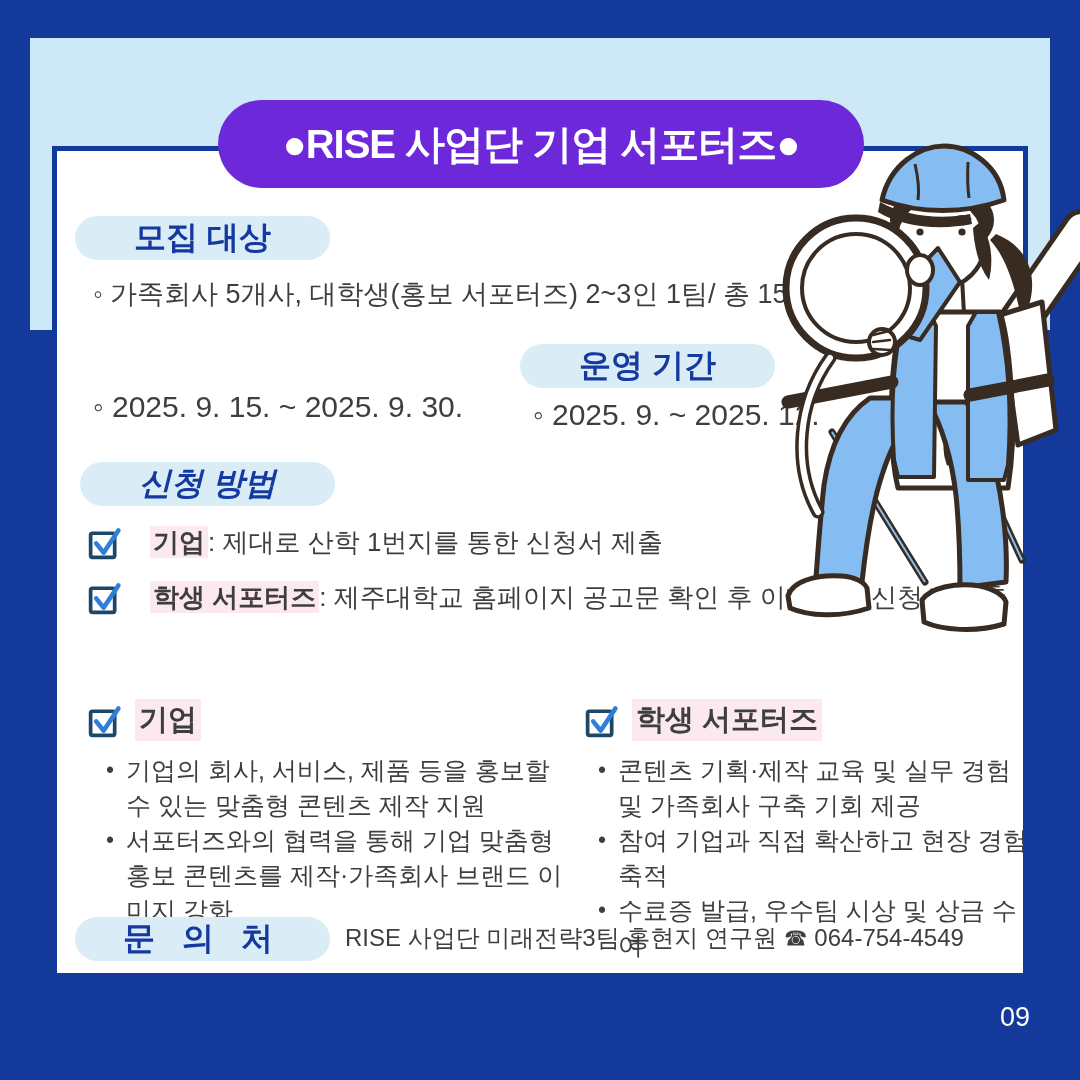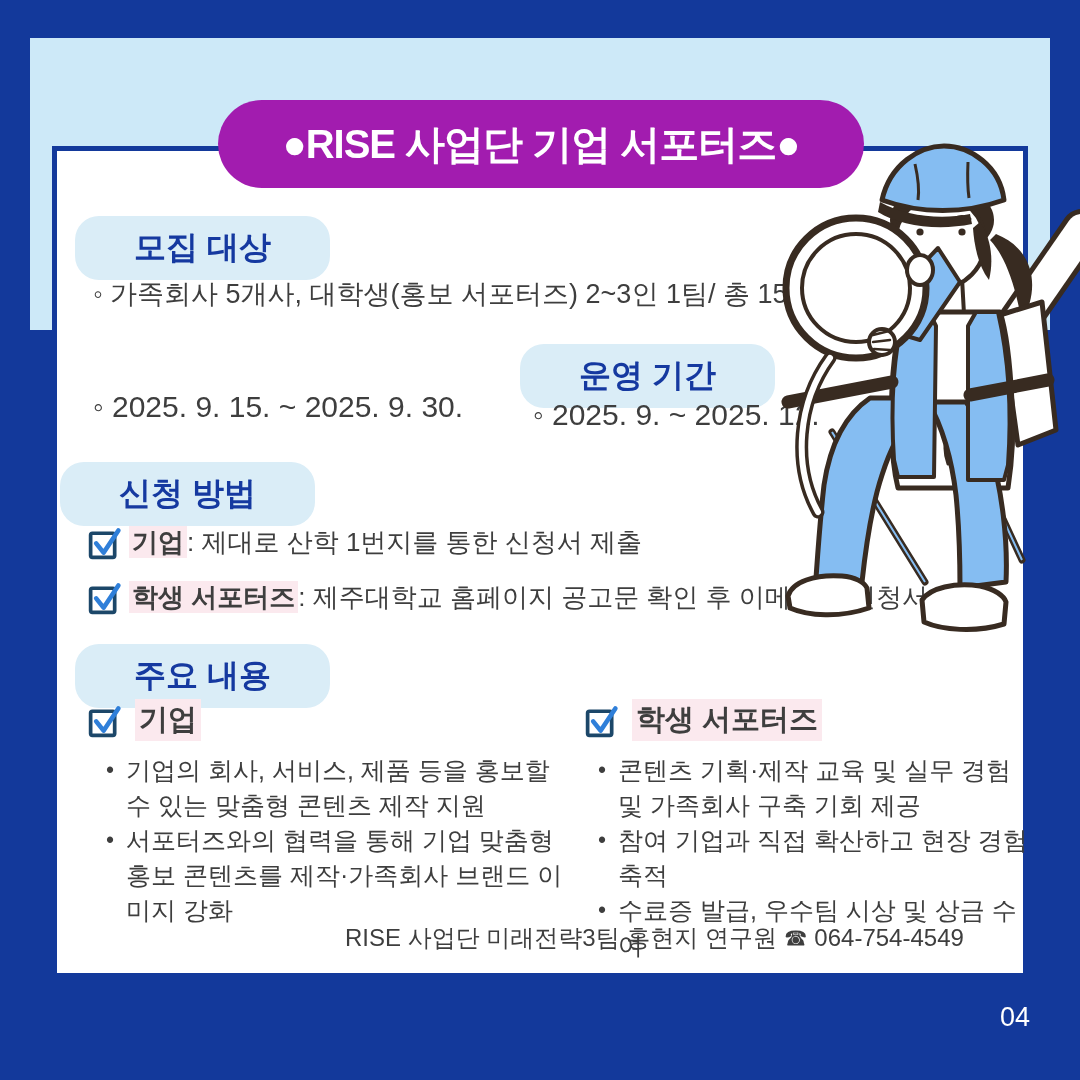--- a/index.html
+++ b/index.html
@@ -12,49 +12,49 @@
   .abs { position:absolute; }
 
   
   .top-panel { left:30px; top:38px; width:1020px; height:292px; background:#cde9f8; z-index:0; }
   .card { left:52px; top:146px; width:976px; height:832px; background:#ffffff;
           border:5px solid #13399b; z-index:1; }
 
   
   .title-pill {
     left:218px; top:100px; width:646px; height:88px; border-radius:44px;
-    background:#a21caf; z-index:3;
+    background:#6d28d9; z-index:3;
     display:flex; align-items:center; justify-content:center;
   }
   .title-pill span {
     color:#ffffff; font-size:40px; font-weight:800; letter-spacing:-1px; white-space:nowrap;
   }
 
   
   .sec-pill {
-    width:255px; height:64px; border-radius:24px; background:#daedf7; z-index:2;
+    width:255px; height:44px; border-radius:24px; background:#daedf7; z-index:2;
     display:flex; align-items:center; justify-content:center;
   }
   .sec-pill span { color:#1539a0; font-size:32px; font-weight:800; white-space:nowrap; }
   .pill-target   { left:75px;  top:216px; }
   .pill-apply    { left:75px;  top:344px; }
   .pill-operate  { left:520px; top:344px;align-items:center; }
-  .pill-method   { left:60px;  top:462px; }
+  .pill-method   { left:80px;  top:462px;font-style:italic; }
   .pill-main     { left:75px;  top:644px; }
   .pill-contact  { left:75px;  top:917px; }
   .pill-contact span { letter-spacing:9px; }
 
   .body-text { color:#3e3e3e; z-index:2; white-space:nowrap; }
   .target-body  { left:93px;  top:276px; font-size:27px; }
   .apply-body   { left:93px;  top:390px; font-size:30px; }
   .operate-body { left:533px; top:398px; font-size:30px; }
   .contact-body { left:345px; top:922px; font-size:24px; }
 
   
-  .check-item { display:flex; align-items:center; gap:6px; z-index:2; white-space:nowrap; }
+  .check-item { display:flex; align-items:center; gap:27px; z-index:2; white-space:nowrap; }
   .cb { width:37px; height:37px; flex:0 0 auto; }
   .check-item .txt { font-size:26px; color:#3e3e3e; }
   .hl { font-weight:800; background:#fbe9ee; padding:1px 3px; }
   .method-1 { left:86px; top:524px; }
   .method-2 { left:86px; top:579px; }
 
   .col-head { display:flex; align-items:center; gap:12px; z-index:2; white-space:nowrap; }
   .col-head .txt { font-size:29px; font-weight:800; color:#3e3e3e; background:#fbe9ee; padding:1px 4px; }
   .col-head-left  { left:86px;  top:699px; }
   .col-head-right { left:583px; top:699px; }
@@ -111,23 +111,20 @@
   <div class="abs check-item method-2">
     <svg class="cb" viewBox="0 0 40 40">
       <rect x="5" y="10" width="26" height="26" rx="2" fill="#ffffff" stroke="#1c4769" stroke-width="4"></rect>
       <polyline points="11,21 19,31 35,7" fill="none" stroke="#2f7fd9" stroke-width="5" stroke-linecap="round" stroke-linejoin="round"></polyline>
     </svg>
     <div class="txt">
       <span class="hl">학생 서포터즈</span><span>: 제주대학교 홈페이지 공고문 확인 후 이메일로 신청서 제출</span>
     </div>
   </div>
 
-  <div class="abs sec-pill pill-main">
-    <span>주요 내용</span>
-  </div>
 
   <div class="abs col-head col-head-left">
     <svg class="cb" viewBox="0 0 40 40">
       <rect x="5" y="10" width="26" height="26" rx="2" fill="#ffffff" stroke="#1c4769" stroke-width="4"></rect>
       <polyline points="11,21 19,31 35,7" fill="none" stroke="#2f7fd9" stroke-width="5" stroke-linecap="round" stroke-linejoin="round"></polyline>
     </svg>
     <span class="txt">기업</span>
   </div>
 
   <ul class="abs bullets bullets-left">
@@ -157,23 +154,26 @@
     <li>
       <span class="dot">•</span>
       <span>참여 기업과 직접 확산하고 현장 경험 축적</span>
     </li>
     <li>
       <span class="dot">•</span>
       <span>수료증 발급, 우수팀 시상 및 상금 수여</span>
     </li>
   </ul>
 
+  <div class="abs sec-pill pill-contact">
+    <span>문 의 처</span>
+  </div>
   <div class="abs body-text contact-body">RISE 사업단 미래전략3팀 홍현지 연구원 ☎ 064-754-4549</div>
 
-  <div class="abs page-num">04</div>
+  <div class="abs page-num">09</div>
 
   <svg class="abs illus" viewBox="0 0 310 510">
 
     <path d="M 200,262 L 312,100" stroke="#382b21" stroke-width="42" stroke-linecap="round" fill="none"></path>
     <path d="M 200,262 L 312,100" stroke="#ffffff" stroke-width="32" stroke-linecap="round" fill="none"></path>
 
     <path d="M 226,104 C 262,118 272,155 252,192 C 246,160 237,128 220,110 Z" fill="#382b21"></path>
 
     <path d="M 230,185 L 272,172 L 286,300 L 248,315 Z" fill="#ffffff" stroke="#382b21" stroke-width="5" stroke-linejoin="round"></path>
 

